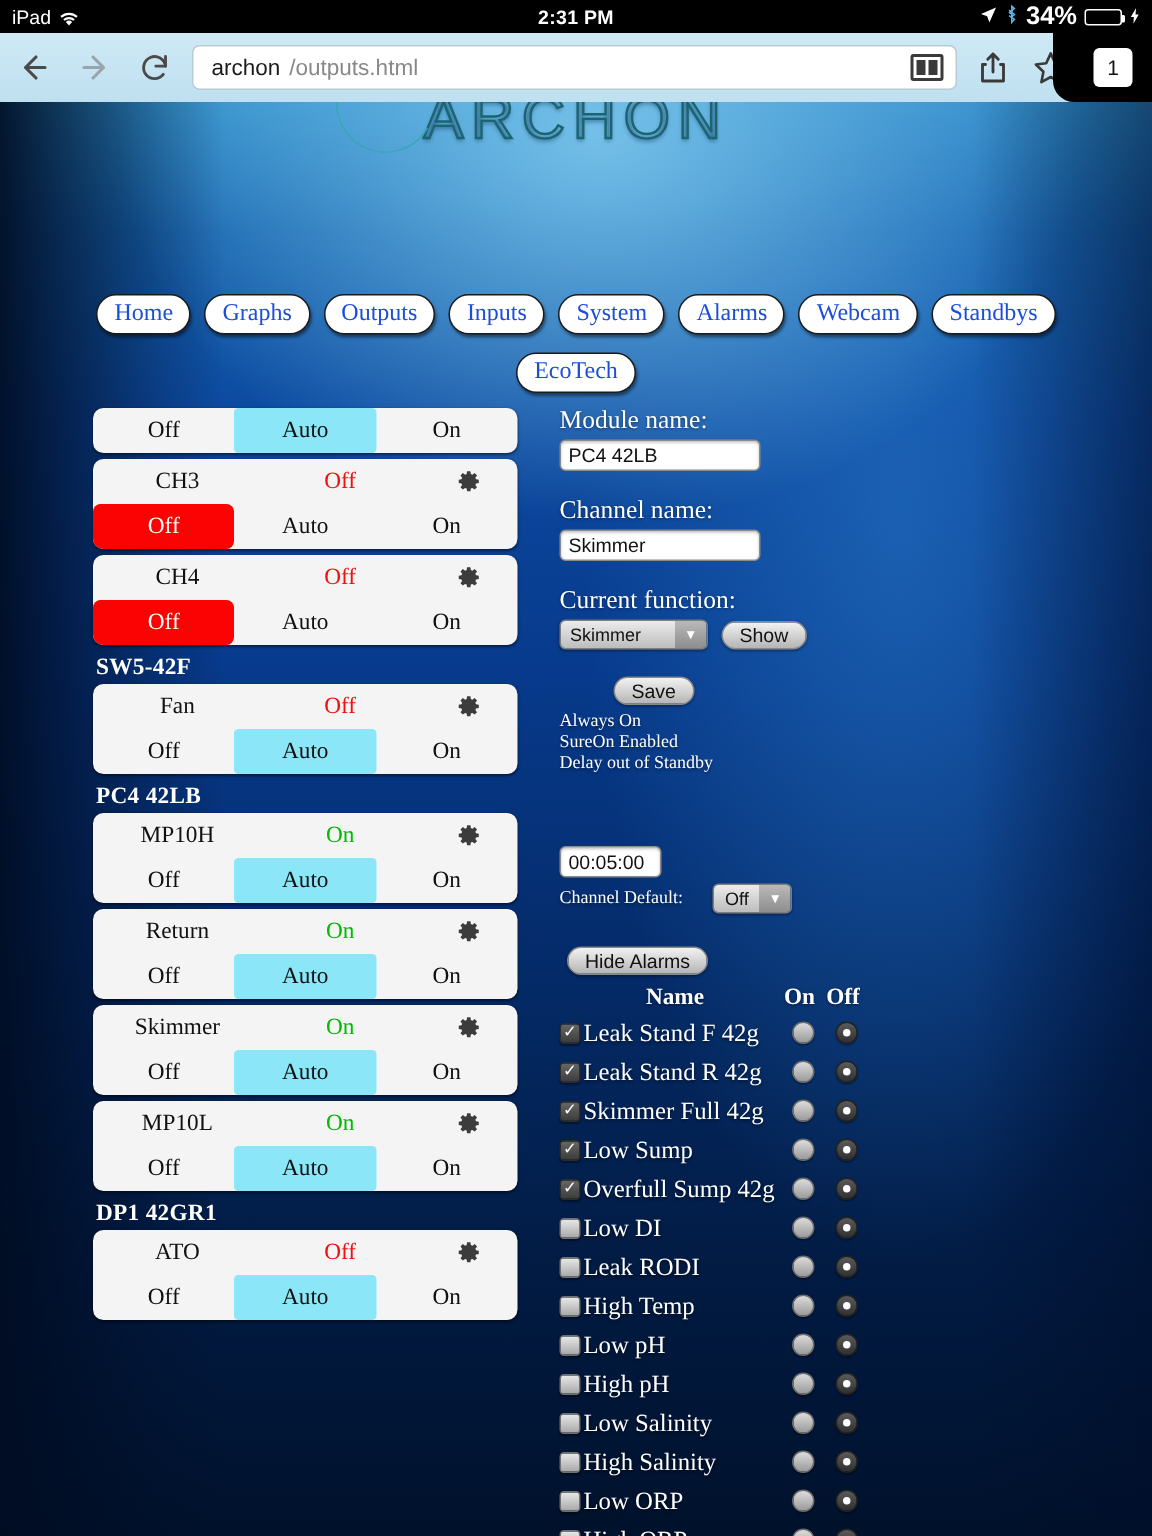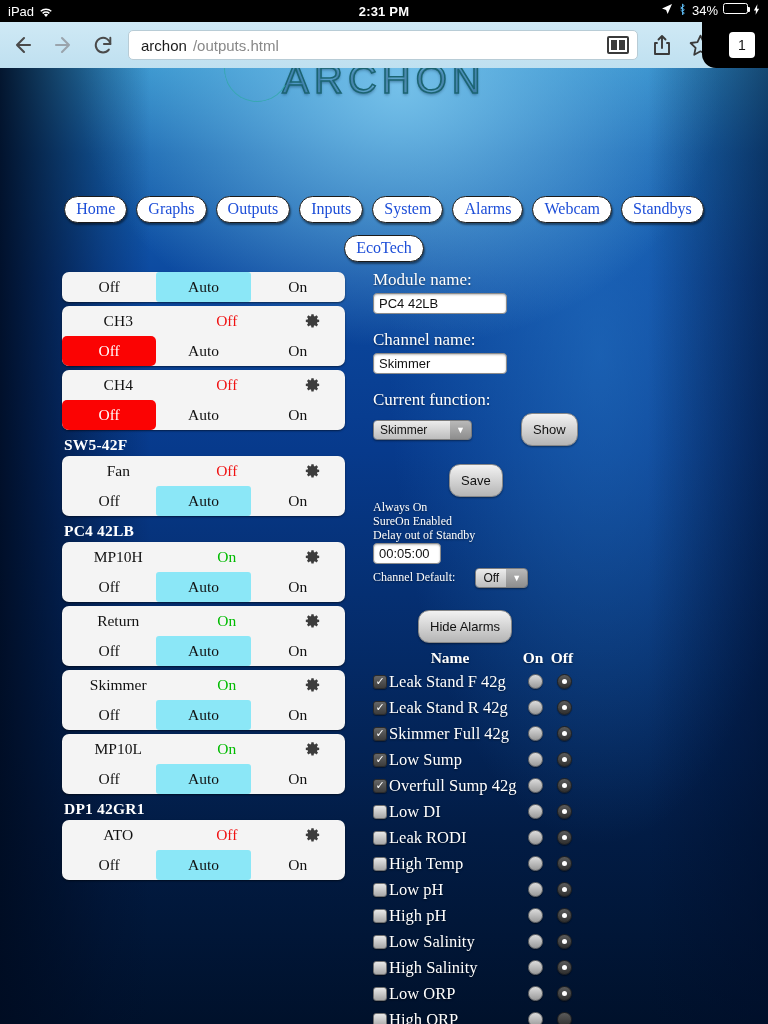--- a/index.html
+++ b/index.html
@@ -16,22 +16,22 @@
     display: flex; align-items: center; padding: 0 8px;
     font-family: "Liberation Sans", sans-serif; font-size: 13px;
     position: relative;
   }
   .sb-left { display: flex; align-items: center; gap: 5px; }
   .sb-center {
     position: absolute; left: 0; right: 0; text-align: center;
     font-size: 13px; font-weight: bold; letter-spacing: .2px;
   }
   .sb-right {
-    margin-left: auto; display: flex; gap: 5px;
-    position: relative; z-index: 2; font-size: 13px;
+    margin-left: auto; display: flex; align-items: center; gap: 5px;
+    position: relative; z-index: 2; font-size: 17px; font-weight: bold;
   }
   .wifi-ico { display:inline-block; width: 14px; height: 11px; }
   .batt {
     width: 25px; height: 11px; border: 1px solid #fff; border-radius: 2.5px;
     position: relative; display: inline-block;
   }
   .batt::after {
     content: ""; position: absolute; right: -3px; top: 3px;
     width: 2px; height: 5px; background: #fff; border-radius: 0 1px 1px 0;
   }
@@ -169,44 +169,43 @@
     color: #fff; font-size: 17px; margin-bottom: 3px;
     text-shadow: 0 1px 2px rgba(0,0,0,.45);
   }
   .ftext {
     width: 134px; height: 21px; background: #fff; border: 1px solid #8b8b8b;
     border-radius: 4px; font-family: "Liberation Sans", sans-serif;
     font-size: 13px; color: #111; padding: 0 5px; display: flex; align-items: center;
     box-shadow: inset 0 1px 2px rgba(0,0,0,.25);
     margin-bottom: 16px;
   }
-  .ftext.small { width: 68px; margin-bottom: 4px; }
+  .ftext.small { width: 68px; margin-bottom: 4px; margin-top: 48px; }
   .selrow { display: flex; align-items: center; gap: 9px; margin-bottom: 18px; }
   .select {
     display: flex; align-items: stretch; height: 20px; border-radius: 4px;
     overflow: hidden; border: 1px solid #7d7d7d; box-shadow: 0 1px 2px rgba(0,0,0,.4);
   }
   .select .sv {
     background: linear-gradient(to bottom, #ececec, #bdbdbd);
     font-family: "Liberation Sans", sans-serif; font-size: 12px; color: #111;
     padding: 0 6px; display: flex; align-items: center; min-width: 76px;
   }
   .select.narrow .sv { min-width: 30px; justify-content: center; }
   .select .sa {
     width: 21px; background: linear-gradient(to bottom, #b9b9b9, #8e8e8e);
     display: flex; align-items: center; justify-content: center;
     color: #fff; font-size: 9px;
   }
   .gbtn {
     display: inline-flex; align-items: center; justify-content: center;
     background: linear-gradient(to bottom, #f2f2f2, #b5b5b5);
-    border: 1px solid #888; border-radius: 11px; height: 33px; padding: 0 11px;
+    border: 1px solid #888; border-radius: 11px; height: 19px; padding: 0 11px;
     font-family: "Liberation Sans", sans-serif; font-size: 13px; color: #111;
     box-shadow: 0 1px 2px rgba(0,0,0,.4);
-    margin-left: 40px;
   }
   .statline { color:#fff; font-size: 12px; line-height: 1.16; text-shadow: 0 1px 2px rgba(0,0,0,.45); }
   .defrow { display: flex; align-items: center; gap: 20px; margin-top: 2px; }
   .save-wrap { margin: 10px 0 4px 36px; }
   .hide-wrap { margin: 22px 0 6px 5px; }
 
   
   .alarm-head {
     display: flex; color: #fff; font-weight: bold; font-size: 15.5px;
     margin-bottom: 2px; text-shadow: 0 1px 2px rgba(0,0,0,.5);

